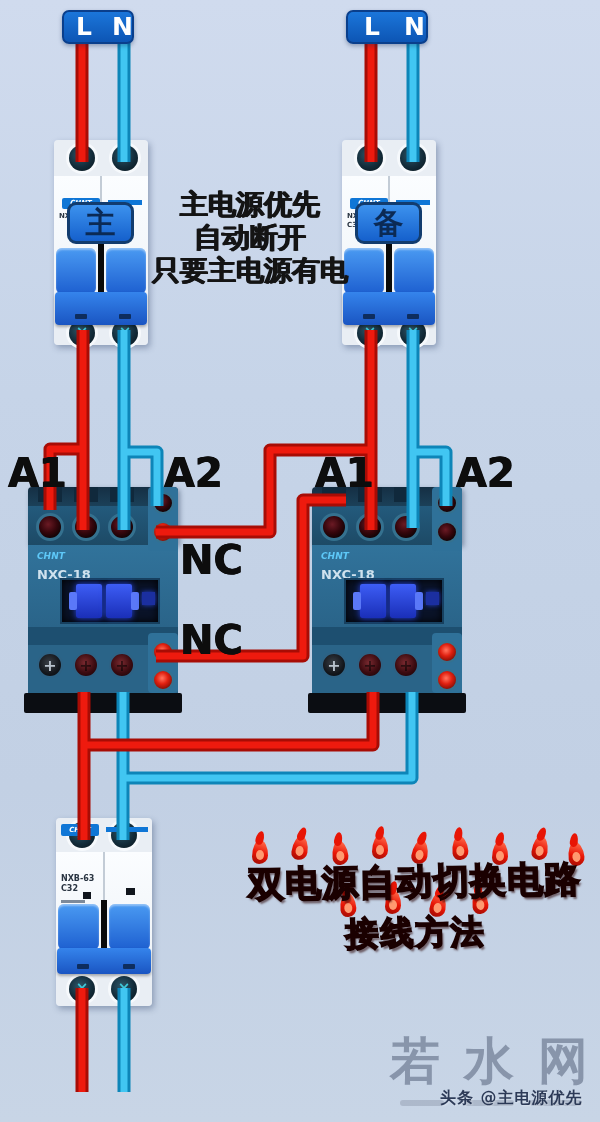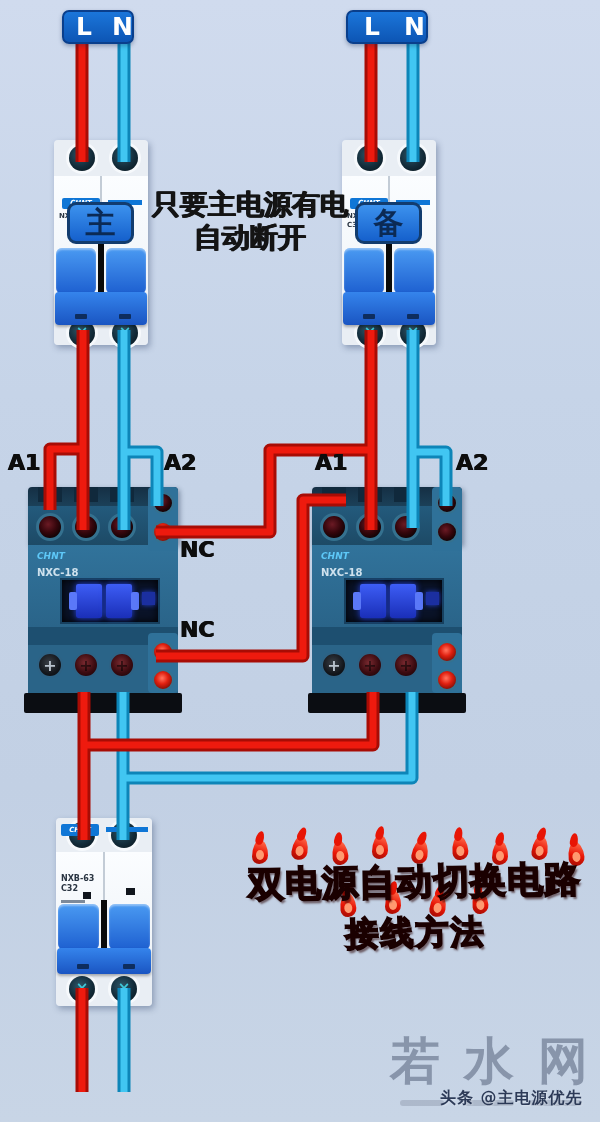--- a/index.html
+++ b/index.html
@@ -58,42 +58,42 @@
         background:linear-gradient(180deg,#152f44 0%,#1b4058 32%,#235a7c 33%,#1d4a66 100%);
         box-shadow:2px 2px 5px rgba(20,40,70,.4);}
   .tab{position:absolute;top:0;width:24px;height:15px;background:#10293c;}
   .rterm{position:absolute;width:28px;height:28px;border-radius:50%;border:3px solid #35718f;
          background:radial-gradient(circle at 42% 38%,#6b1a24 0%,#35060c 45%,#0c0204 80%);}
   .rterm.small{width:22px;height:22px;border-width:2px;}
   .rterm.hot{background:radial-gradient(circle at 45% 40%,#ff6a55 5%,#e02010 40%,#7c0e05 80%);}
   .ct-face{position:absolute;left:0;top:58px;width:150px;height:82px;
            background:linear-gradient(180deg,#31739b,#2a6489);}
   .ct-logo{position:absolute;left:9px;top:6px;font-size:9px;font-weight:700;font-style:italic;color:#5ec8f8;}
-  .ct-model{position:absolute;left:9px;top:22px;font-size:10px;font-weight:700;color:#cfe2ee;}
+  .ct-model{position:absolute;left:9px;top:22px;font-size:13px;font-weight:700;color:#cfe2ee;}
   .ct-panel{position:absolute;left:32px;top:33px;width:100px;height:46px;background:#0a1328;
             border:2px solid #17405f;box-shadow:inset 0 0 8px #000;}
   .cblock{position:absolute;top:4px;width:26px;height:34px;border-radius:2px;
           background:linear-gradient(180deg,#3d5df5,#1a2fb8);box-shadow:0 0 6px #2748f0;}
   .cblock::after{content:"";position:absolute;top:8px;width:8px;height:18px;background:#5a78f8;border-radius:2px;}
   .cblock.l{left:14px;} .cblock.l::after{left:-7px;}
   .cblock.r{left:44px;} .cblock.r::after{right:-7px;}
   .csq{position:absolute;left:80px;top:12px;width:13px;height:13px;background:#1b2fa0;box-shadow:0 0 5px #2443d8;}
   .ct-band{position:absolute;left:0;top:140px;width:150px;height:18px;background:#1d4f70;}
   .ct-bot{position:absolute;left:0;top:158px;width:150px;height:48px;background:#2a6488;}
   .screw2{position:absolute;width:26px;height:26px;border-radius:50%;border:2px solid #2e6284;text-align:center;
           background:radial-gradient(circle at 45% 40%,#7a2a30,#3c0b10 55%,#120205);
           color:rgba(0,0,0,.55);font-size:16px;font-weight:700;line-height:23px;}
   .screw2.phil{background:radial-gradient(circle at 45% 40%,#3a3f46,#14171c 60%,#05070a);color:#b9c2cc;}
   .sideblock{position:absolute;left:120px;width:30px;background:#2f7199;border-radius:4px;z-index:3;}
   .sb-top{top:0;height:64px;} .sb-bot{top:146px;height:60px;}
   .ct-base{position:absolute;left:-4px;top:206px;width:158px;height:20px;background:#0b0d12;border-radius:2px;}
   
   svg.wires{position:absolute;left:0;top:0;z-index:4;}
   
-  .tlabel{position:absolute;font-size:22px;font-weight:900;color:#0d0d0d;z-index:6;
+  .tlabel{position:absolute;font-size:40px;font-weight:900;color:#0d0d0d;z-index:6;
           text-shadow:.6px 0 #0d0d0d,-.6px 0 #0d0d0d;}
   .note{position:absolute;left:115px;top:188px;width:270px;text-align:center;z-index:6;}
   .note-line{font-size:28px;font-weight:900;color:#141414;line-height:33px;
              text-shadow:.7px 0 #141414,-.7px 0 #141414;}
   .title{position:absolute;left:230px;top:858px;width:370px;text-align:center;z-index:6;transform:rotate(-1deg);}
   .title-l1{font-size:36px;font-weight:900;color:#ef1408;letter-spacing:1px;
             -webkit-text-stroke:1.8px #1a0000;text-shadow:2px 3px 2px rgba(40,0,0,.55);}
   .title-l2{font-size:33px;font-weight:900;color:#ef1408;letter-spacing:2px;margin-top:4px;
             -webkit-text-stroke:1.8px #1a0000;text-shadow:2px 3px 2px rgba(40,0,0,.55);}
   .flame{position:absolute;width:16px;height:24px;z-index:5;
@@ -347,22 +347,23 @@
       <div class="dash" style="left:20px;"></div>
       <div class="dash" style="left:66px;"></div>
     </div>
     <div class="cb-bot">
       <div class="screw" style="left:13px;top:4px;"><span>×</span></div>
       <div class="screw" style="left:55px;top:4px;"><span>×</span></div>
     </div>
   </div>
 
   <div class="note">
+    <div class="note-line">主电源优先</div>
+    <div class="note-line">自动断开</div>
     <div class="note-line">只要主电源有电</div>
-    <div class="note-line">自动断开</div>
   </div>
 
   <div class="tlabel" style="left:8px;top:450px;">A1</div>
   <div class="tlabel" style="left:164px;top:450px;">A2</div>
   <div class="tlabel" style="left:180px;top:537px;">NC</div>
   <div class="tlabel" style="left:180px;top:617px;">NC</div>
   <div class="tlabel" style="left:315px;top:450px;">A1</div>
   <div class="tlabel" style="left:456px;top:450px;">A2</div>
 
   <div class="flame" style="left:252px;top:840px;"></div>

